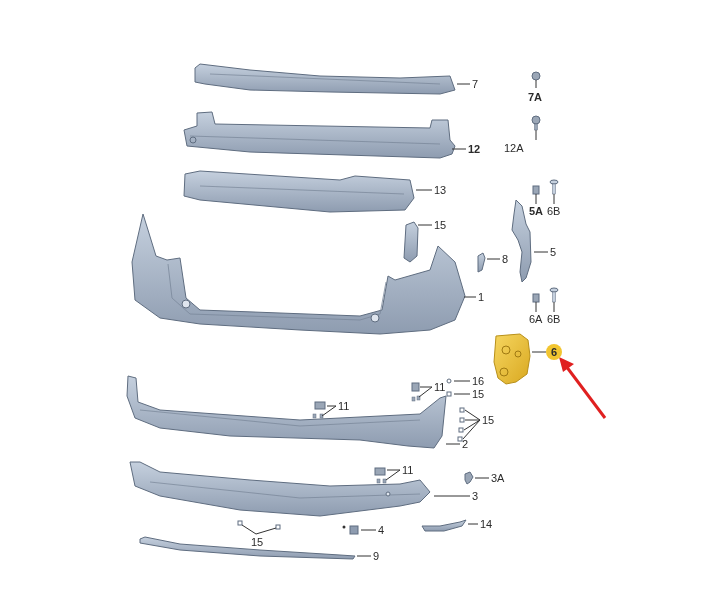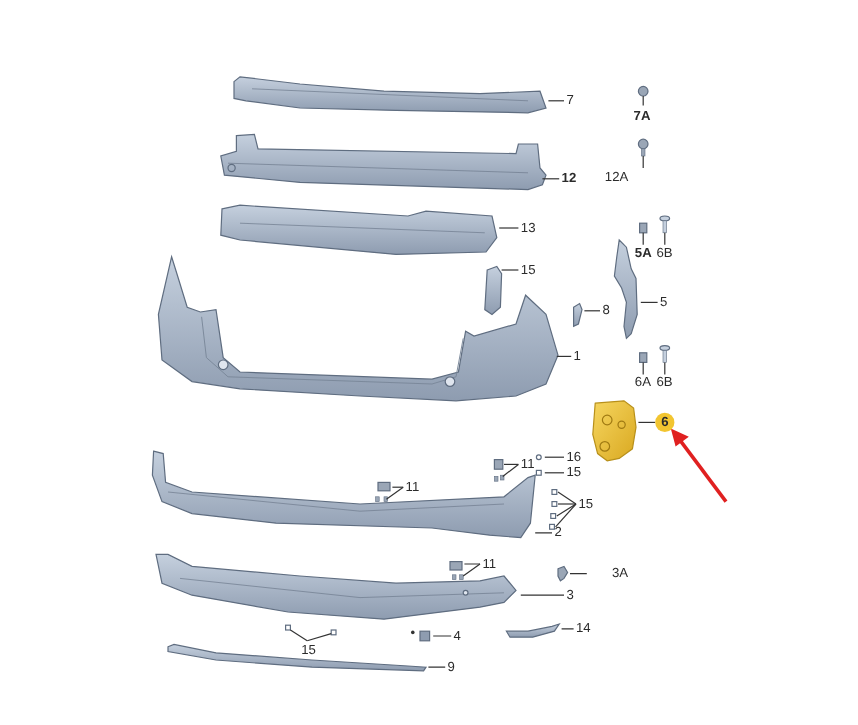--- a/index.html
+++ b/index.html
@@ -208,19 +208,19 @@
 <span class="lbl" style="left:529px;top:314px;">6A</span>
 <span class="lbl" style="left:547px;top:314px;">6B</span>
 <span class="badge" style="left:546px;top:344px;">6</span>
 <span class="lbl" style="left:472px;top:376px;">16</span>
 <span class="lbl" style="left:472px;top:389px;">15</span>
 <span class="lbl" style="left:434px;top:382px;">11</span>
 <span class="lbl" style="left:338px;top:401px;">11</span>
 <span class="lbl" style="left:482px;top:415px;">15</span>
 <span class="lbl" style="left:462px;top:439px;">2</span>
 <span class="lbl" style="left:402px;top:465px;">11</span>
-<span class="lbl" style="left:510px;top:473px;">3A</span>
+<span class="lbl" style="left:491px;top:473px;">3A</span>
 <span class="lbl" style="left:472px;top:491px;">3</span>
 <span class="lbl" style="left:378px;top:525px;">4</span>
 <span class="lbl" style="left:480px;top:519px;text-align:right;">14</span>
 <span class="lbl" style="left:251px;top:537px;">15</span>
 <span class="lbl" style="left:373px;top:551px;">9</span>
 </div>
 
 </body></html>

